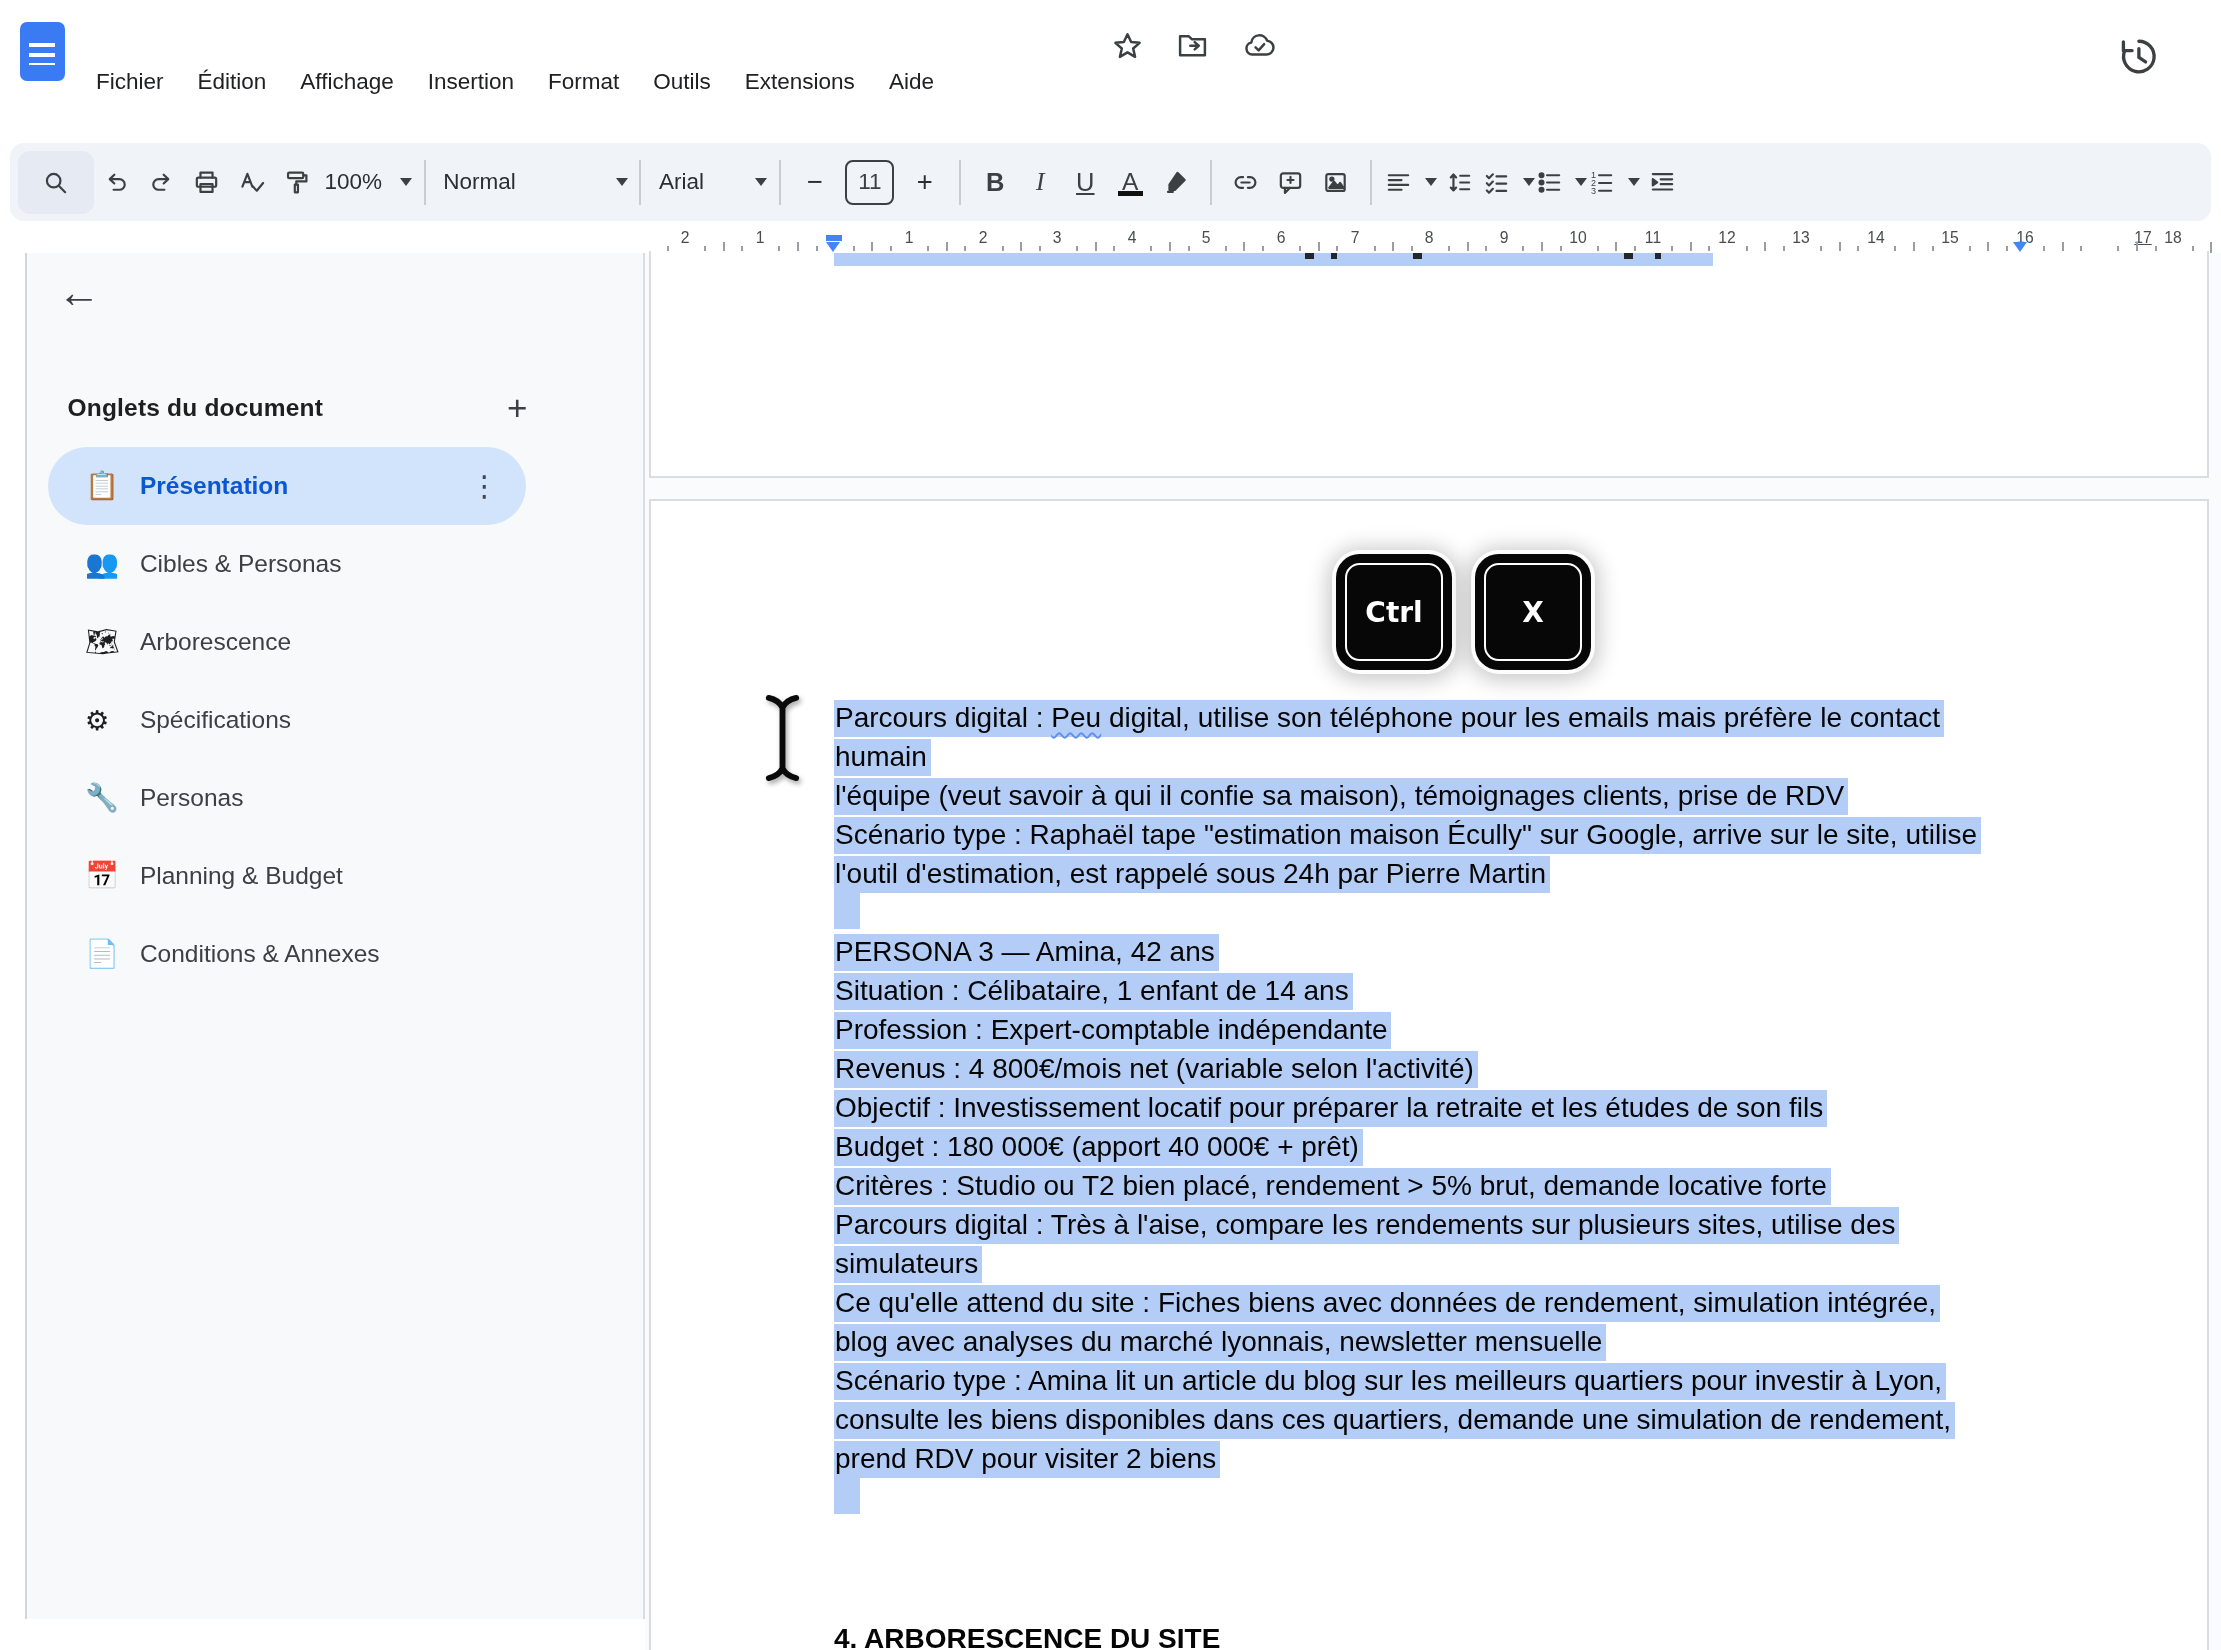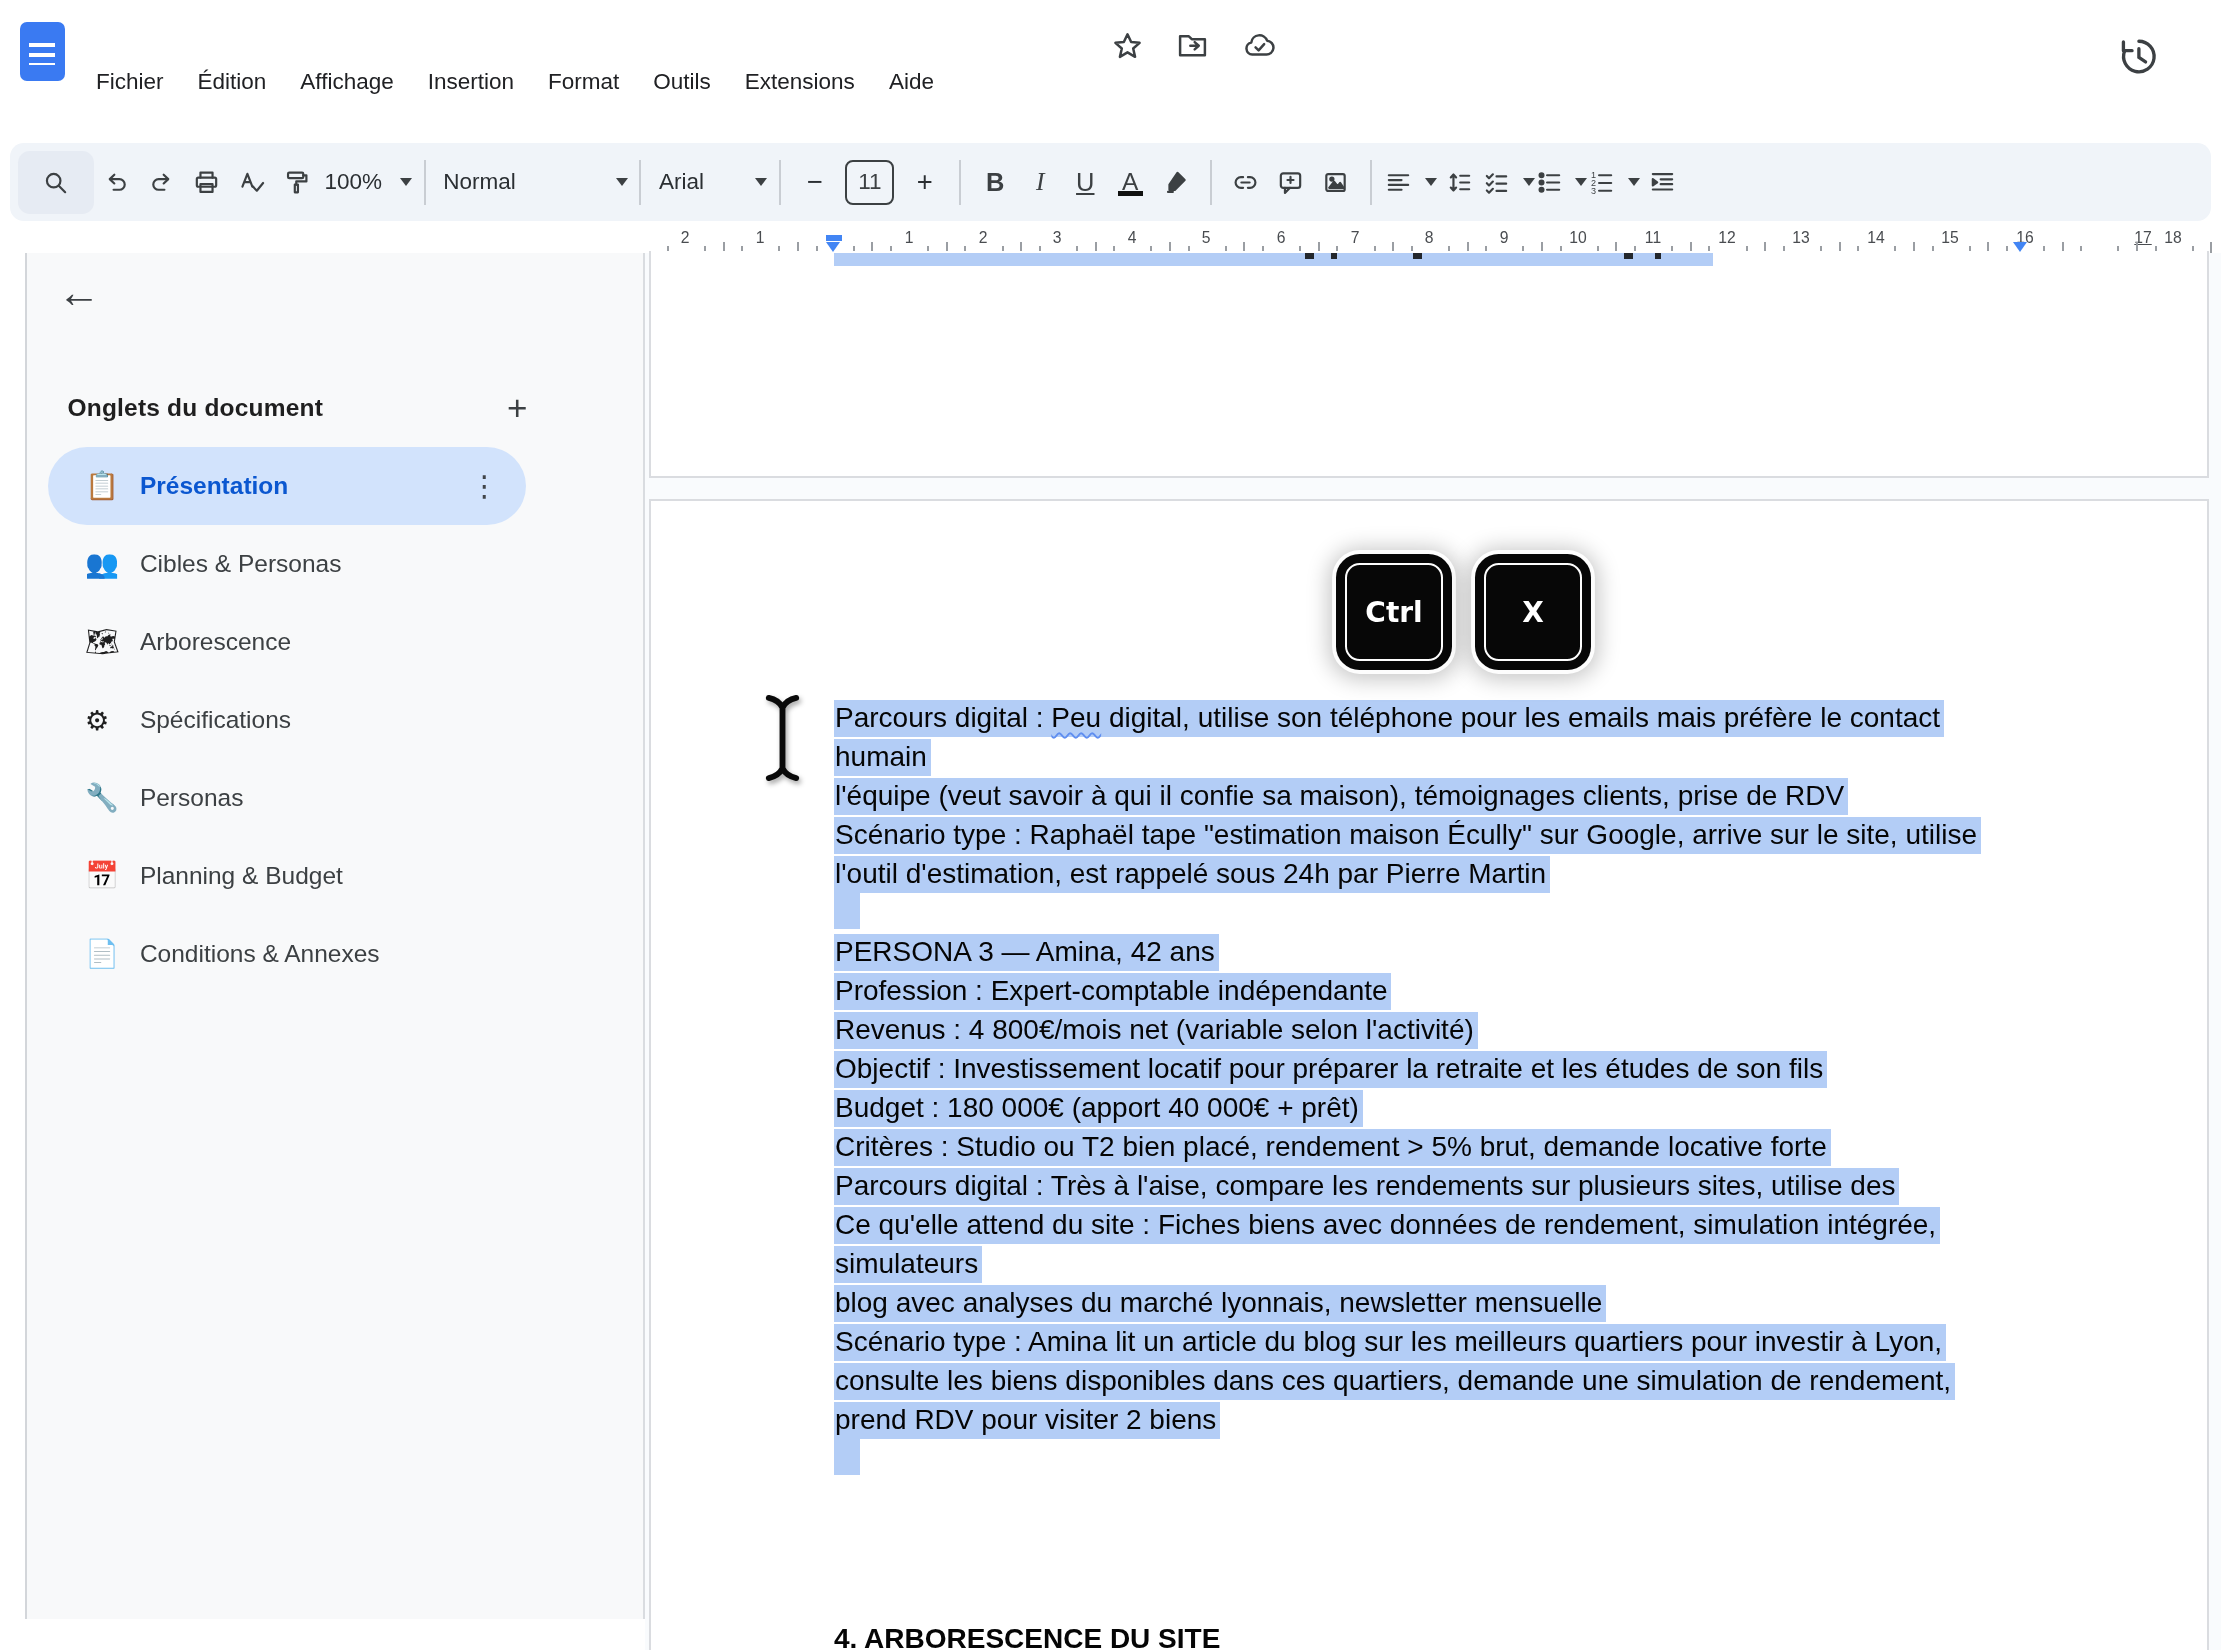--- a/index.html
+++ b/index.html
@@ -417,28 +417,29 @@
     </div>
 
     <div class="doc-text">
         <div class="doc-line"><span class="hl">Parcours digital : <span class="mis">Peu</span> digital, utilise son téléphone pour les emails mais préfère le contact</span></div>
         <div class="doc-line"><span class="hl">humain</span></div>
         <div class="doc-line"><span class="hl">l'équipe (veut savoir à qui il confie sa maison), témoignages clients, prise de RDV</span></div>
         <div class="doc-line"><span class="hl">Scénario type : Raphaël tape "estimation maison Écully" sur Google, arrive sur le site, utilise</span></div>
         <div class="doc-line"><span class="hl">l'outil d'estimation, est rappelé sous 24h par Pierre Martin</span></div>
         <div class="doc-line"><span class="hl-empty"></span></div>
         <div class="doc-line"><span class="hl">PERSONA 3 — Amina, 42 ans</span></div>
+        <div class="doc-line"><span class="hl">Situation : Célibataire, 1 enfant de 14 ans</span></div>
         <div class="doc-line"><span class="hl">Profession : Expert-comptable indépendante</span></div>
         <div class="doc-line"><span class="hl">Revenus : 4 800€/mois net (variable selon l'activité)</span></div>
         <div class="doc-line"><span class="hl">Objectif : Investissement locatif pour préparer la retraite et les études de son fils</span></div>
         <div class="doc-line"><span class="hl">Budget : 180 000€ (apport 40 000€ + prêt)</span></div>
         <div class="doc-line"><span class="hl">Critères : Studio ou T2 bien placé, rendement &gt; 5% brut, demande locative forte</span></div>
         <div class="doc-line"><span class="hl">Parcours digital : Très à l'aise, compare les rendements sur plusieurs sites, utilise des</span></div>
+        <div class="doc-line"><span class="hl">simulateurs</span></div>
         <div class="doc-line"><span class="hl">Ce qu'elle attend du site : Fiches biens avec données de rendement, simulation intégrée,</span></div>
-        <div class="doc-line"><span class="hl">simulateurs</span></div>
         <div class="doc-line"><span class="hl">blog avec analyses du marché lyonnais, newsletter mensuelle</span></div>
         <div class="doc-line"><span class="hl">Scénario type : Amina lit un article du blog sur les meilleurs quartiers pour investir à Lyon,</span></div>
         <div class="doc-line"><span class="hl">consulte les biens disponibles dans ces quartiers, demande une simulation de rendement,</span></div>
         <div class="doc-line"><span class="hl">prend RDV pour visiter 2 biens</span></div>
         <div class="doc-line"><span class="hl-empty"></span></div>
       </div>
     <div class="next-heading">4. ARBORESCENCE DU SITE</div>
 
     <div class="key key1">
         <span>Ctrl</span>

